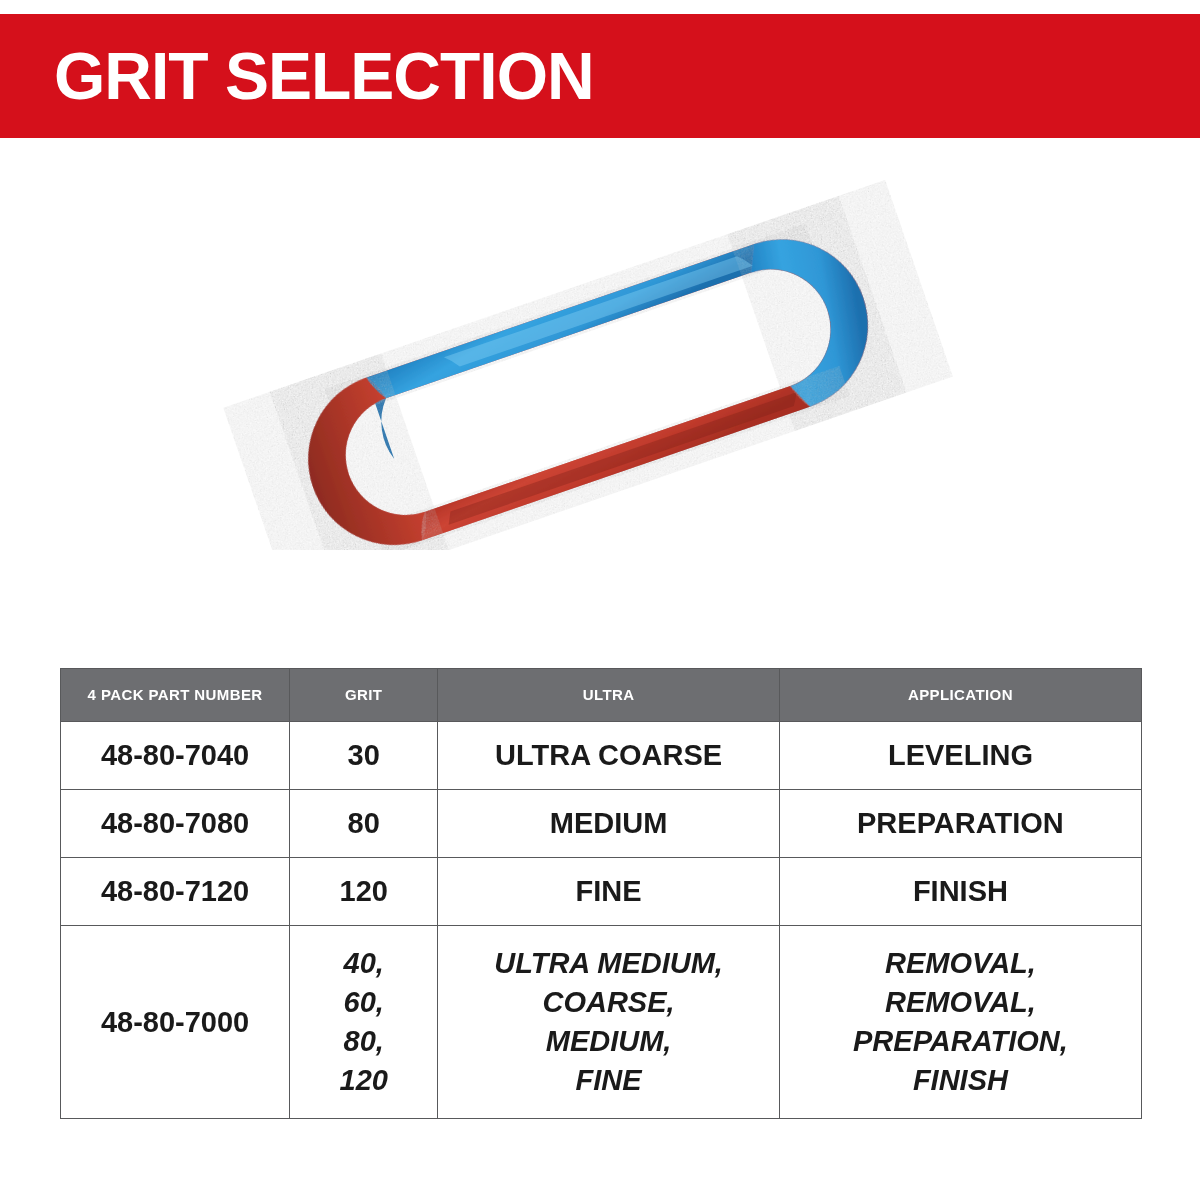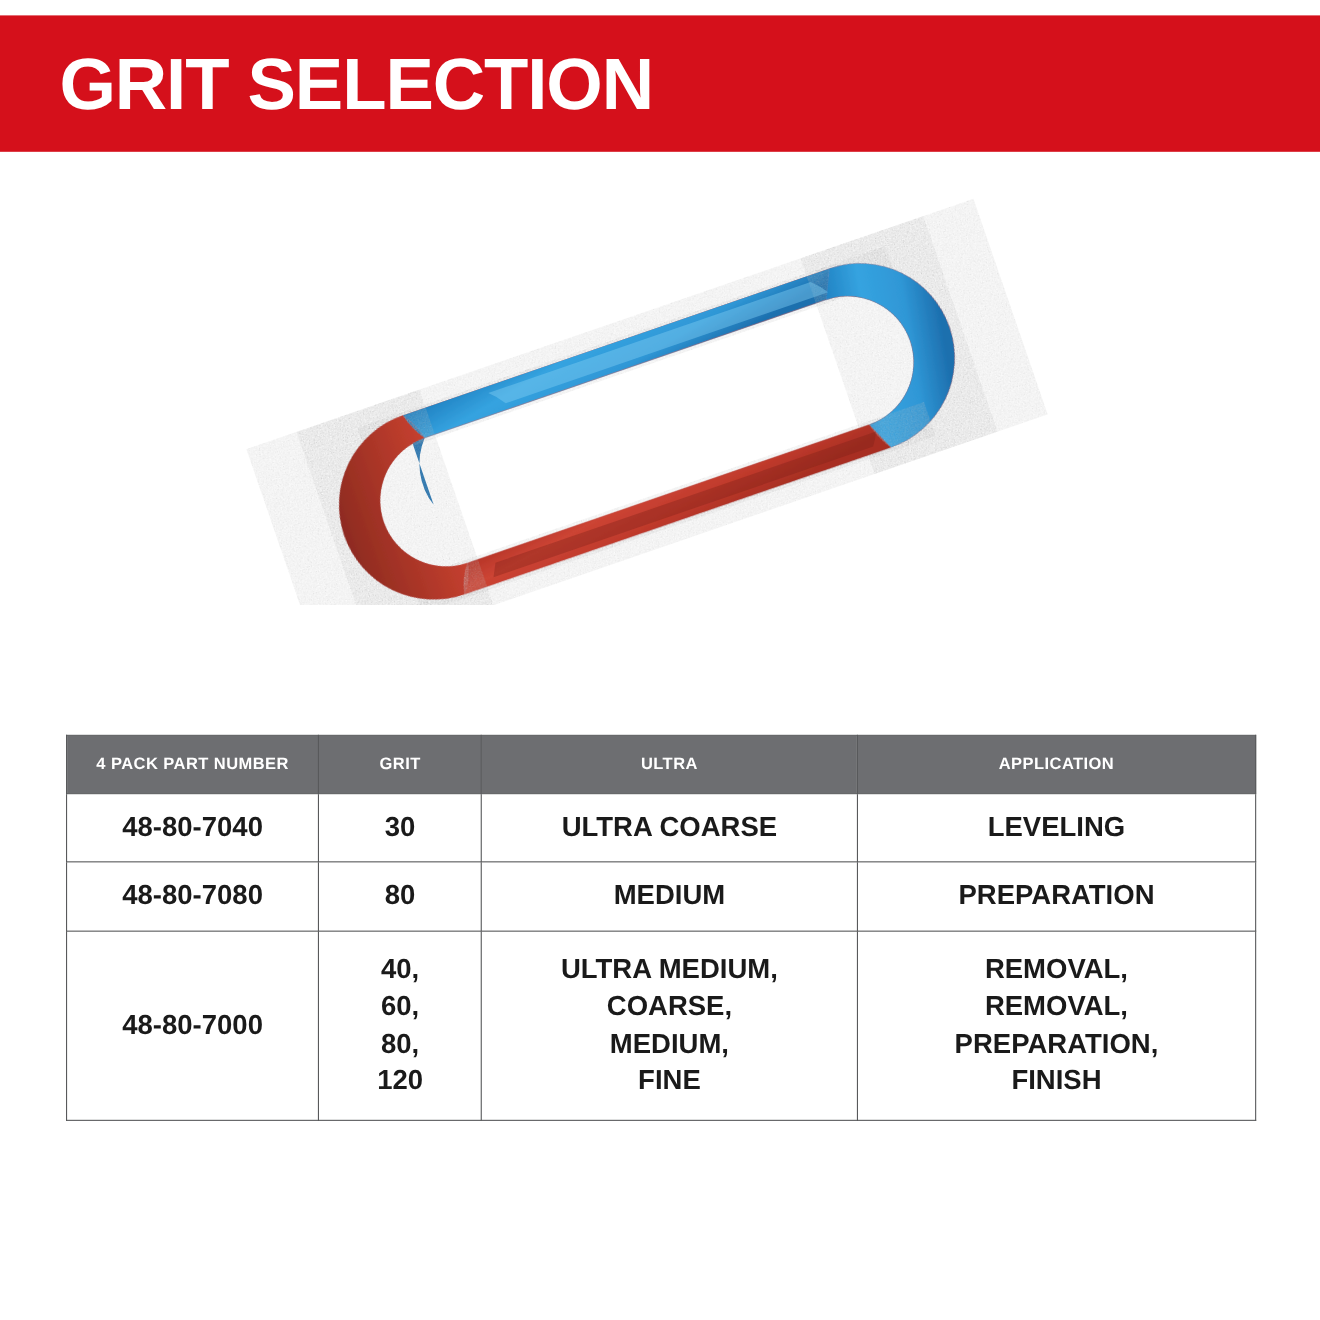--- a/index.html
+++ b/index.html
@@ -71,30 +71,31 @@
   table.grit-table thead th {
     background: #6d6e71;
     color: #ffffff;
     font-size: 15px;
     font-weight: bold;
     letter-spacing: 0.4px;
     padding: 16px 2px;
     line-height: 1.3;
   }
   table.grit-table tbody td {
-    font-size: 25px;
+    font-size: 29px;
     font-weight: bold;
     padding: 14px 6px;
     line-height: 1.35;
   }
   table.grit-table tbody tr.multi td {
     padding: 18px 6px;
   }
   .cell-lines span {
     display: block;
+    font-style: italic;
   }
   col.c1 { width: 21.2%; }
   col.c2 { width: 13.7%; }
   col.c3 { width: 31.6%; }
   col.c4 { width: 33.5%; }
 </style>
 </head>
 <body>
 
 <div class="header-banner">
@@ -184,20 +185,26 @@
         <td>30</td>
         <td>ULTRA COARSE</td>
         <td>LEVELING</td>
       </tr>
       <tr>
         <td>48-80-7080</td>
         <td>80</td>
         <td>MEDIUM</td>
         <td>PREPARATION</td>
       </tr>
+      <tr>
+        <td>48-80-7120</td>
+        <td>120</td>
+        <td>FINE</td>
+        <td>FINISH</td>
+      </tr>
       <tr class="multi">
         <td>48-80-7000</td>
         <td>
           <div class="cell-lines">
             <span>40,</span>
             <span>60,</span>
             <span>80,</span>
             <span>120</span>
           </div>
         </td>

